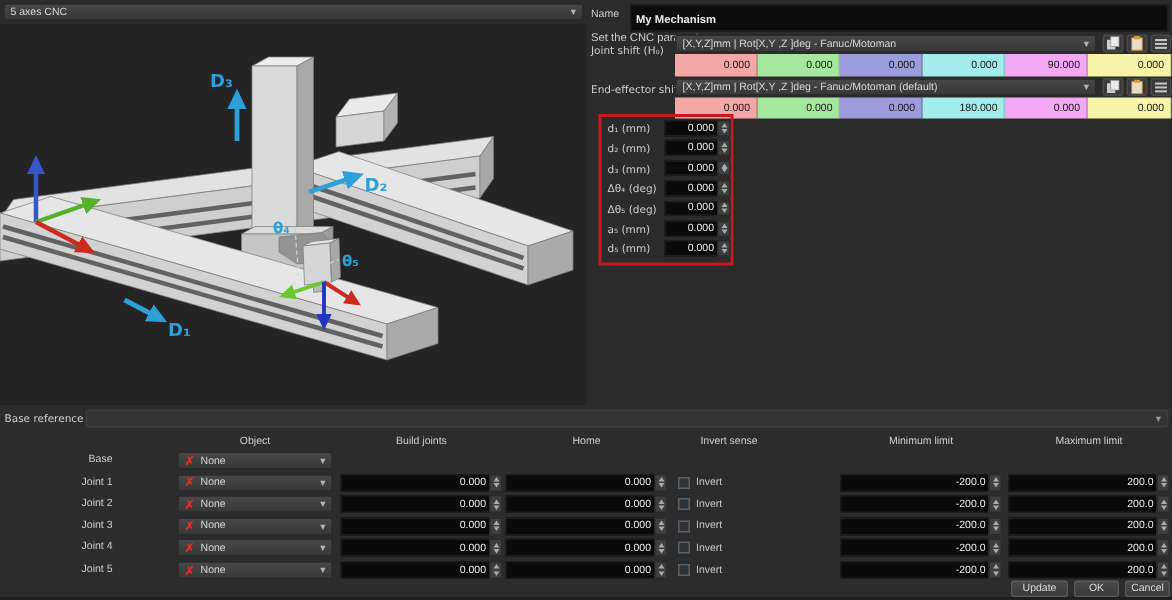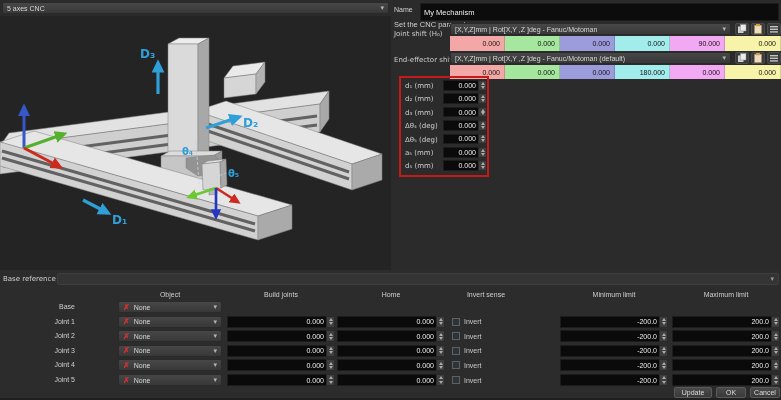--- a/index.html
+++ b/index.html
@@ -131,21 +131,21 @@
       <text x="243" y="111" font-size="12">D₂</text>
       <text x="140" y="42" font-size="12">D₃</text>
       <text x="182" y="139" font-size="10">θ₄</text>
       <text x="228" y="161" font-size="10">θ₅</text>
     </g>
   </svg>
 </div>
 
 <div class="abs" style="left:392px; top:0; width:389px; height:270px;">
   <span class="abs lbl" style="left:2px; top:6px;">Name</span>
-  <div class="abs tinput" style="left:28px; top:3px; width:359px; height:18px;">
+  <div class="abs tinput" style="left:28px; top:3px; width:359px; height:18px;font-weight:bold;">
     <span>My Mechanism</span>
   </div>
   <span class="abs lbl" style="left:2px; top:20px; font-size:7.5px;">Set the CNC parameters</span>
 
   <span class="abs lbl sub" style="left:2px; top:30px;">Joint shift (H₀)</span>
   <div class="abs combo" style="left:58px; top:23px; width:281px; height:12px;">
     <span>[X,Y,Z]mm | Rot[X,Y ,Z ]deg - Fanuc/Motoman</span>
   </div>
   <div class="abs ibtn" style="left:343px; top:23px; width:14px; height:12px;">
     <svg width="10" height="10">

